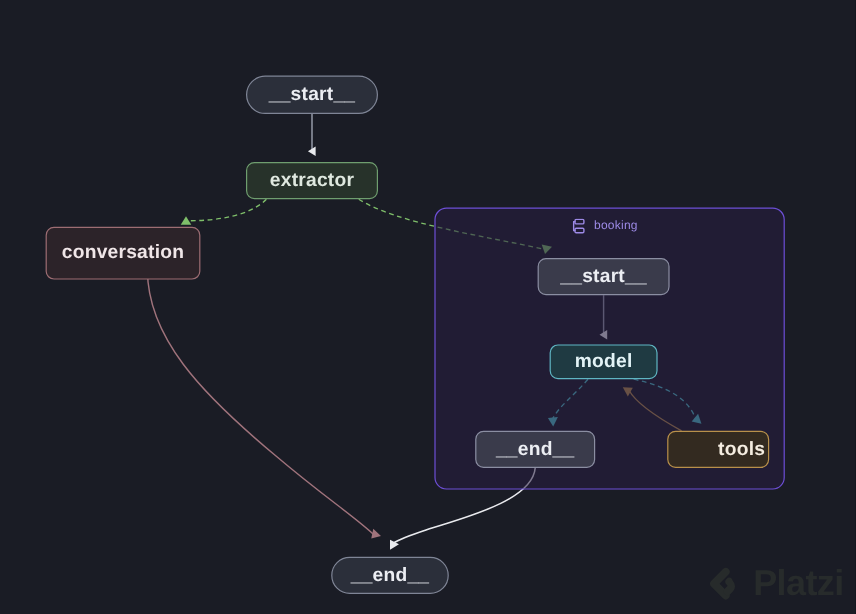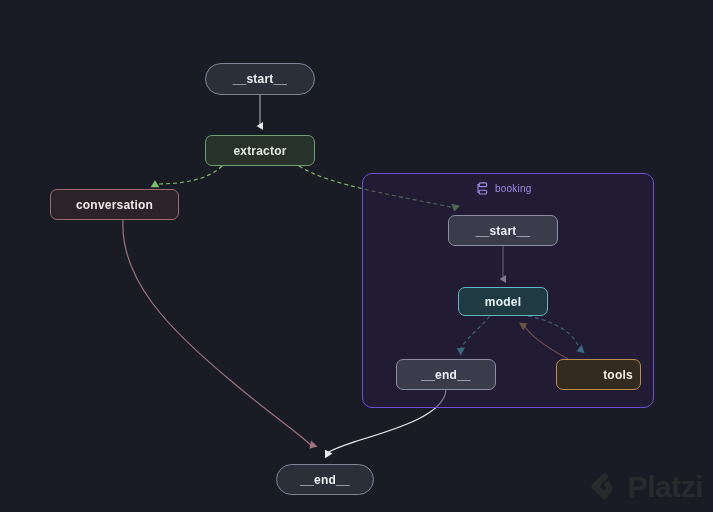--- a/index.html
+++ b/index.html
@@ -23,21 +23,21 @@
     width: 713px;
     height: 512px;
     pointer-events: none;
   }
   .node {
     position: absolute;
     box-sizing: border-box;
     display: flex;
     align-items: center;
     justify-content: center;
-    font-size: 12px;
+    font-size: 16px;
     font-weight: bold;
     letter-spacing: 0.2px;
     white-space: nowrap;
     border-style: solid;
     border-width: 1px;
     z-index: 3;
   }
   
   .node-terminal {
     background: #2b2f3a;
@@ -185,21 +185,21 @@
     <path d="M446,390 C444,414 400,428 360,440 C345,445 335,448 327,453" stroke="#e9eaee" stroke-width="1.3" fill="none" marker-end="url(#ah-white)"></path>
   </svg>
 
   <div id="nodes">
       <div class="node node-terminal" style="left: 205px; top: 63px; width: 110px; height: 32px;">
         <span>__start__</span>
       </div>
       <div class="node node-extractor" style="left: 205px; top: 135px; width: 110px; height: 31px;">
         <span>extractor</span>
       </div>
-      <div class="node node-conversation" style="left: 50px; top: 189px; width: 129px; height: 31px;">
+      <div class="node node-conversation" style="left: 38px; top: 189px; width: 129px; height: 44px;">
         <span>conversation</span>
       </div>
       <div class="node node-sub-terminal" style="left: 448px; top: 215px; width: 110px; height: 31px;">
         <span>__start__</span>
       </div>
       <div class="node node-model" style="left: 458px; top: 287px; width: 90px; height: 29px;">
         <span>model</span>
       </div>
       <div class="node node-sub-terminal" style="left: 396px; top: 359px; width: 100px; height: 31px;">
         <span>__end__</span>

